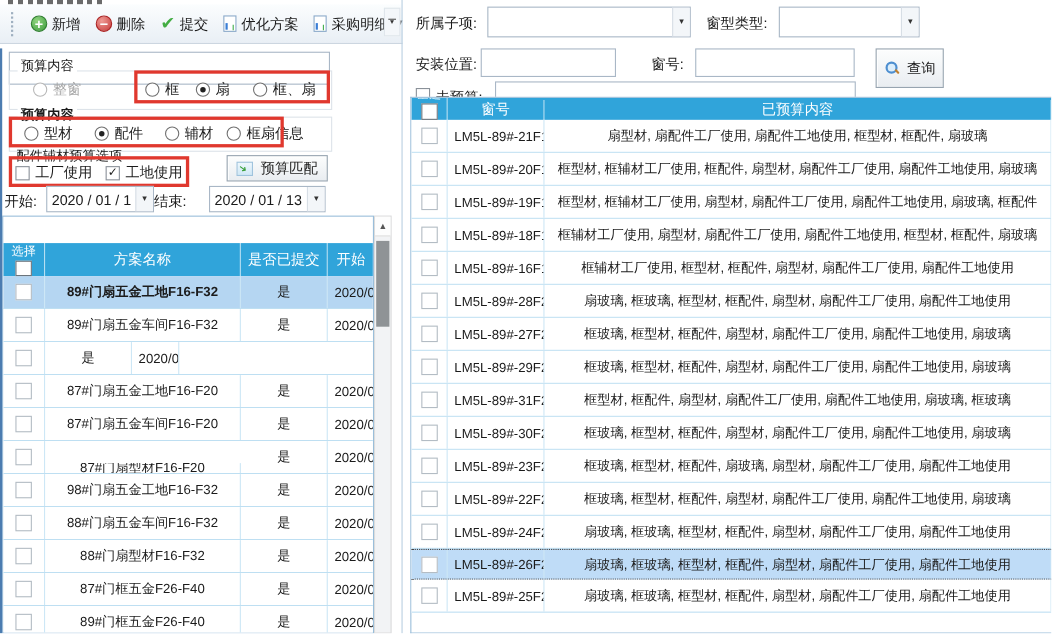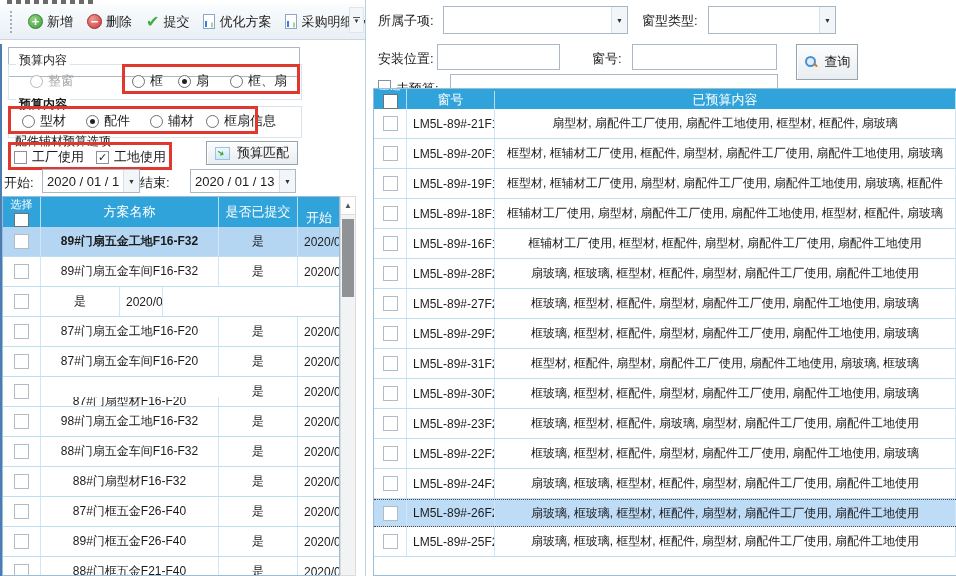--- a/index.html
+++ b/index.html
@@ -185,32 +185,32 @@
       <span class="val">2020 / 01 / 1</span>
       <span class="combo-arrow">▼</span>
     </div>
     <span class="date-label" style="left:140px;top:174px;">结束:</span>
     <div class="date-combo" style="left:190px;top:169px;width:106px;height:24px;">
       <span class="val">2020 / 01 / 13</span>
       <span class="combo-arrow">▼</span>
     </div>
 
     <div class="tbl" id="leftTable" style="left:2px;top:196px;width:338px;height:380px;">
-        <div class="tbl-head" style="height: 30px;">
+        <div class="tbl-head" style="height: 30px; margin-top: 24px;">
           <div class="cell" style="width: 38px; flex: 0 0 auto;">
             <span style="font-size: 11px;">选择</span>
             <span class="head-check"></span>
           </div>
           <div class="cell" style="width: 178px; flex: 0 0 auto;">
             <span>方案名称</span>
           </div>
           <div class="cell" style="width: 79px; flex: 0 0 auto;">
             <span>是否已提交</span>
           </div>
-          <div class="cell" style="width: 43px; flex: 0 0 auto; justify-content: flex-end;">
+          <div class="cell" style="width: 43px; flex: 0 0 auto;">
             <span>开始</span>
           </div>
         </div>
         <div class="tbl-row sel-left" style="height: 30px;">
           <div class="cell" style="width: 38px; flex: 0 0 auto;">
             <span class="row-check"></span>
           </div>
           <div class="cell" style="width: 178px; flex: 0 0 auto; font-weight: bold;">89#门扇五金工地F16-F32</div>
           <div class="cell" style="width: 79px; flex: 0 0 auto;">是</div>
           <div class="cell" style="width: 43px; flex: 0 0 auto; justify-content: flex-start; padding-left: 6px;">2020/0</div>

